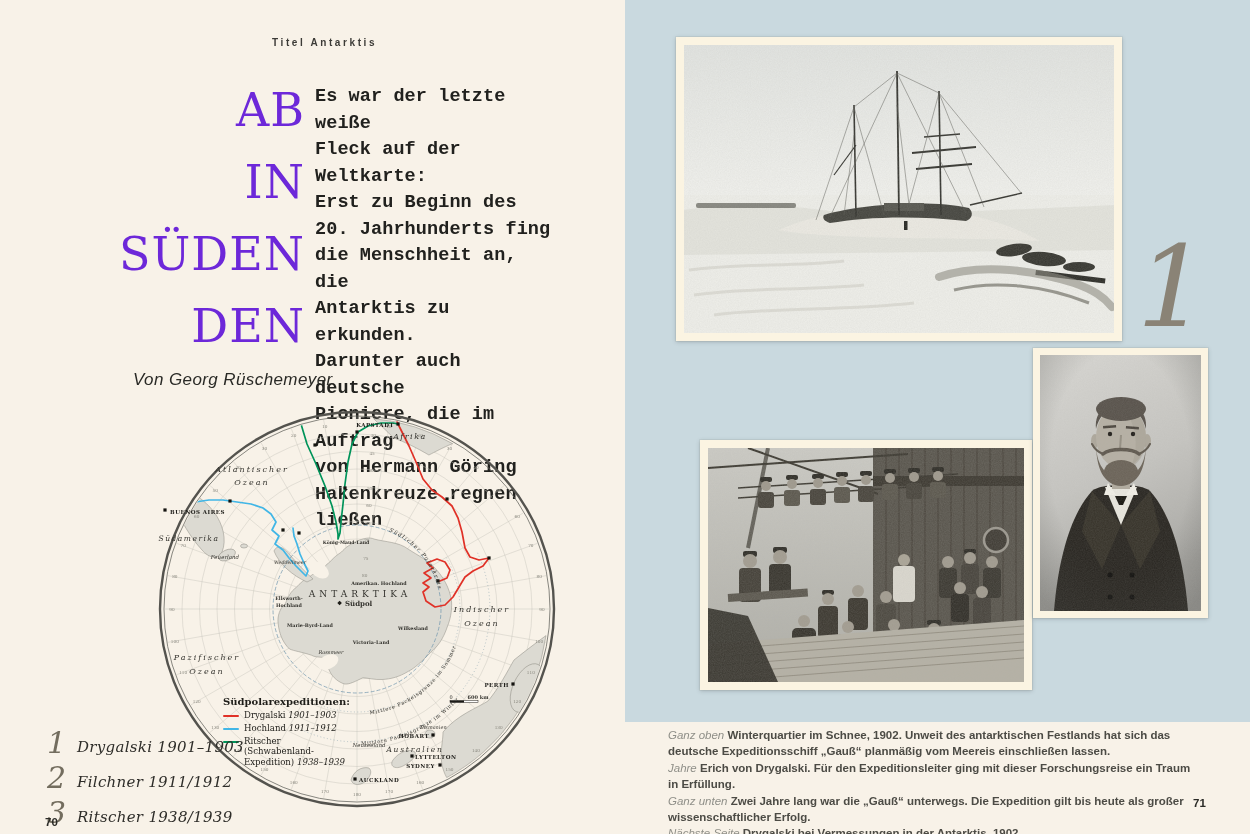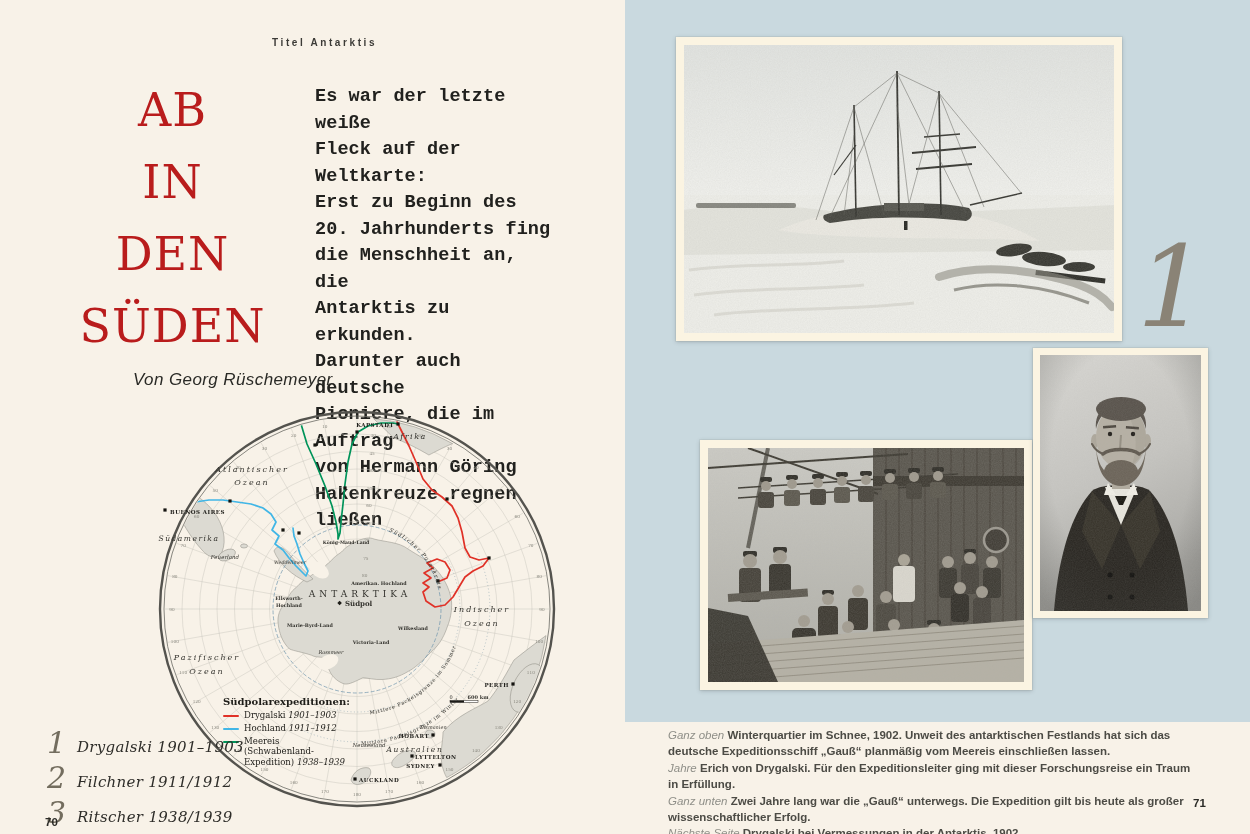--- a/index.html
+++ b/index.html
@@ -4,23 +4,23 @@
 <style>
   html,body{margin:0;padding:0;}
   body{width:1250px;height:834px;position:relative;background:#f8f2e8;overflow:hidden;
        font-family:"Liberation Sans","DejaVu Sans",sans-serif;}
   .page-left{position:absolute;left:0;top:12px;width:722px;height:834px;}
   .page-right{position:absolute;left:625px;top:0;width:625px;height:834px;}
   .blue-panel{position:absolute;left:0;top:0;width:625px;height:722px;background:#c9d9df;}
   
   .kicker{position:absolute;left:272px;top:25px;font-size:10px;font-weight:bold;
           letter-spacing:2.6px;color:#3c3b37;}
-  .title{position:absolute;left:40px;top:62px;width:265px;text-align:center;
+  .title{position:absolute;left:40px;top:62px;width:265px;text-align:right;
          font-family:"DejaVu Serif","Liberation Serif",serif;font-size:46px;line-height:72px;
-         color:#b91c1c;letter-spacing:1px;}
+         color:#6d28d9;letter-spacing:1px;}
   .intro{position:absolute;left:315px;top:72px;width:240px;font-size:18.5px;line-height:26.5px;
          font-weight:bold;color:#21211e;white-space:pre-line;letter-spacing:0.1px;font-family:Liberation Mono, monospace;}
   .byline{position:absolute;left:133px;top:358px;font-style:italic;font-size:17px;color:#2a2a26;letter-spacing:.4px;}
   .exped-row{position:absolute;left:40px;display:flex;gap:11px;}
   .exped-num{width:26px;text-align:right;font-family:"DejaVu Serif",serif;font-style:italic;
              font-size:30px;line-height:30px;color:#736d5e;}
   .exped-label{padding-top:10px;font-family:"DejaVu Serif",serif;font-style:italic;
                font-size:15px;color:#2e2d29;letter-spacing:.3px;}
   .pagenum{position:absolute;font-size:11.5px;font-weight:bold;color:#2b2b27;}
   
@@ -73,22 +73,22 @@
     </radialGradient>
   </defs>
 </svg>
 
 <div class="page-left">
   <div class="kicker">Titel Antarktis</div>
 
   <div class="title">
     <div>AB</div>
     <div>IN</div>
+    <div>SÜDEN</div>
     <div>DEN</div>
-    <div>SÜDEN</div>
   </div>
 
   <div class="intro">Es war der letzte weiße
 Fleck auf der Weltkarte:
 Erst zu Beginn des
 20. Jahrhunderts fing
 die Menschheit an, die
 Antarktis zu erkunden.
 Darunter auch deutsche
 Pioniere, die im Auftrag
@@ -315,21 +315,21 @@
       <div class="lrow">
         <span class="swatch" style="background: rgb(224, 49, 39);"></span>
         <span class="ltxt"><span>Drygalski</span> <i>1901–1903</i></span>
       </div>
       <div class="lrow">
         <span class="swatch" style="background: rgb(65, 182, 230);"></span>
         <span class="ltxt"><span>Hochland</span> <i>1911–1912</i></span>
       </div>
       <div class="lrow">
         <span class="swatch" style="background: rgb(0, 148, 90);"></span>
-        <span class="ltxt"><span>Meereis (Schwabenland-Expedition)</span> <i>1938–1939</i></span>
+        <span class="ltxt"><span>Ritscher (Schwabenland-Expedition)</span> <i>1938–1939</i></span>
       </div>
     </div>
   </div>
 
   <div class="exped-row" style="top:716px">
     <div class="exped-num">1</div>
     <div class="exped-label">Drygalski 1901–1903</div>
   </div>
   <div class="exped-row" style="top:751px">
     <div class="exped-num">2</div>

